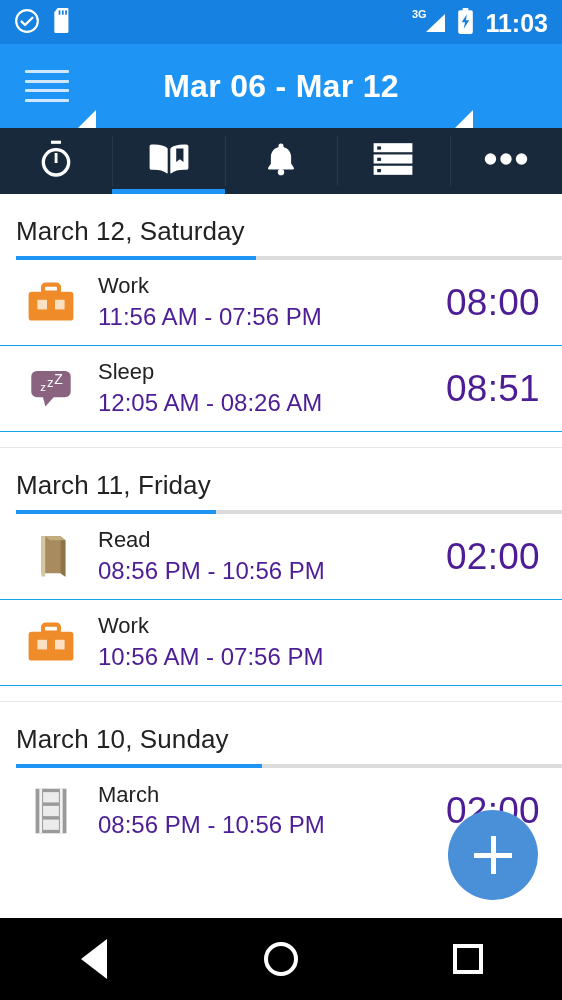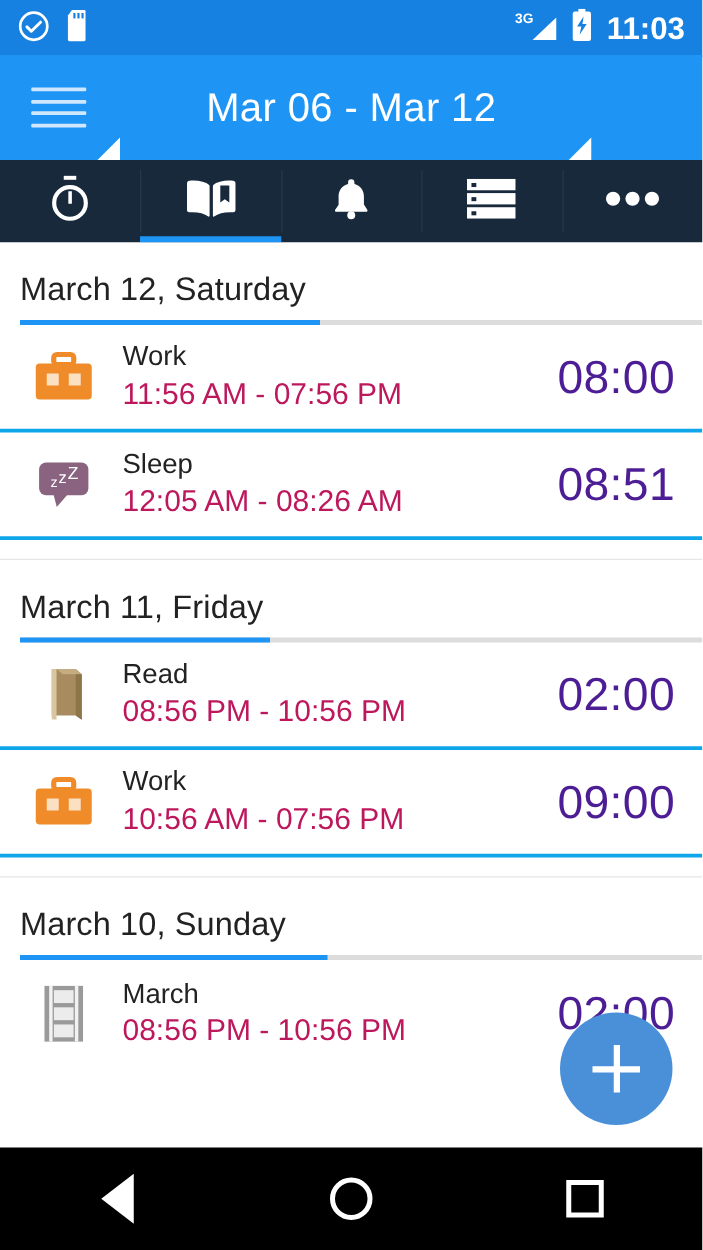--- a/index.html
+++ b/index.html
@@ -19,20 +19,21 @@
   }
   .sb-left { display:flex; align-items:center; gap:12px; }
   .sb-right { margin-left:auto; display:flex; align-items:center; gap:10px; }
   .sb-time { font-size:25px; font-weight:bold; letter-spacing:0px; line-height:1; }
   .ico { display:block; }
 
   
   .appbar {
     position:absolute; top:44px; left:0; width:562px; height:84px;
     background:#1e95f5;
+    font-weight:bold;
   }
   .hamburger {
     position:absolute; left:25px; top:24px; width:44px; height:36px;
     display:flex; flex-direction:column; justify-content:space-between;
     padding:2px 0; cursor:pointer;
   }
   .hamburger i { display:block; height:3px; background:#cfe8ff; border-radius:1px; }
   .appbar-title {
     position:absolute; left:0; top:0; width:562px; height:84px;
     display:flex; align-items:center; justify-content:center;
@@ -70,30 +71,30 @@
   .day-rule:after {
     content:""; position:absolute; left:0; top:0; height:4px; width:240px; background:#1e95f5;
   }
   .day-rule.w1:after { width:240px; }
   .day-rule.w2:after { width:200px; }
   .day-rule.w3:after { width:246px; }
 
   .row {
     position:relative; display:flex; align-items:center;
     height:86px; padding:0 22px 0 22px;
-    border-bottom:3px solid #0ea5e9;
+    border-bottom:1px solid #0ea5e9;
   }
   .row.nobord { border-bottom:none; }
   .row-icon {
     width:58px; min-width:58px; height:58px;
     display:flex; align-items:center; justify-content:center;
   }
   .row-text { flex:1; padding-left:18px; }
   .row-title { font-size:22px; color:#222; line-height:1.16; }
-  .row-sub { font-size:24px; color:#be185d; line-height:1.3; margin-top:2px; }
+  .row-sub { font-size:24px; color:#4c1d95; line-height:1.3; margin-top:2px; }
   .row-dur {
     font-size:37px; color:#4c1d95; letter-spacing:0.3px; padding-left:10px;
     white-space:nowrap;
   }
   .section-gap { height:16px; background:#fff; border-bottom:1px solid #e6e6e6; }
 
   
   .fab {
     position:absolute; left:448px; top:810px; width:90px; height:90px;
     border-radius:50%; background:#4a90d9;
@@ -292,21 +293,20 @@
           <rect x="10" y="1.5" width="10" height="5" rx="1.6" fill="none" stroke="#ef8b28" stroke-width="2.6"></rect>
           <rect x="1" y="6" width="28" height="18" rx="2" fill="#ef8b28"></rect>
           <rect x="6.5" y="11" width="6" height="6" fill="#fbe0c2"></rect>
           <rect x="17.5" y="11" width="6" height="6" fill="#fbe0c2"></rect>
         </svg>
       </div>
       <div class="row-text">
         <div class="row-title">Work</div>
         <div class="row-sub">10:56 AM - 07:56 PM</div>
       </div>
-      <div class="row-dur">09:00</div>
     </div>
 
     <div class="section-gap"></div>
 
     <div class="day-header">
       <div class="day-text">March 10, Sunday</div>
       <div class="day-rule w3"></div>
     </div>
 
     <div class="row nobord">

